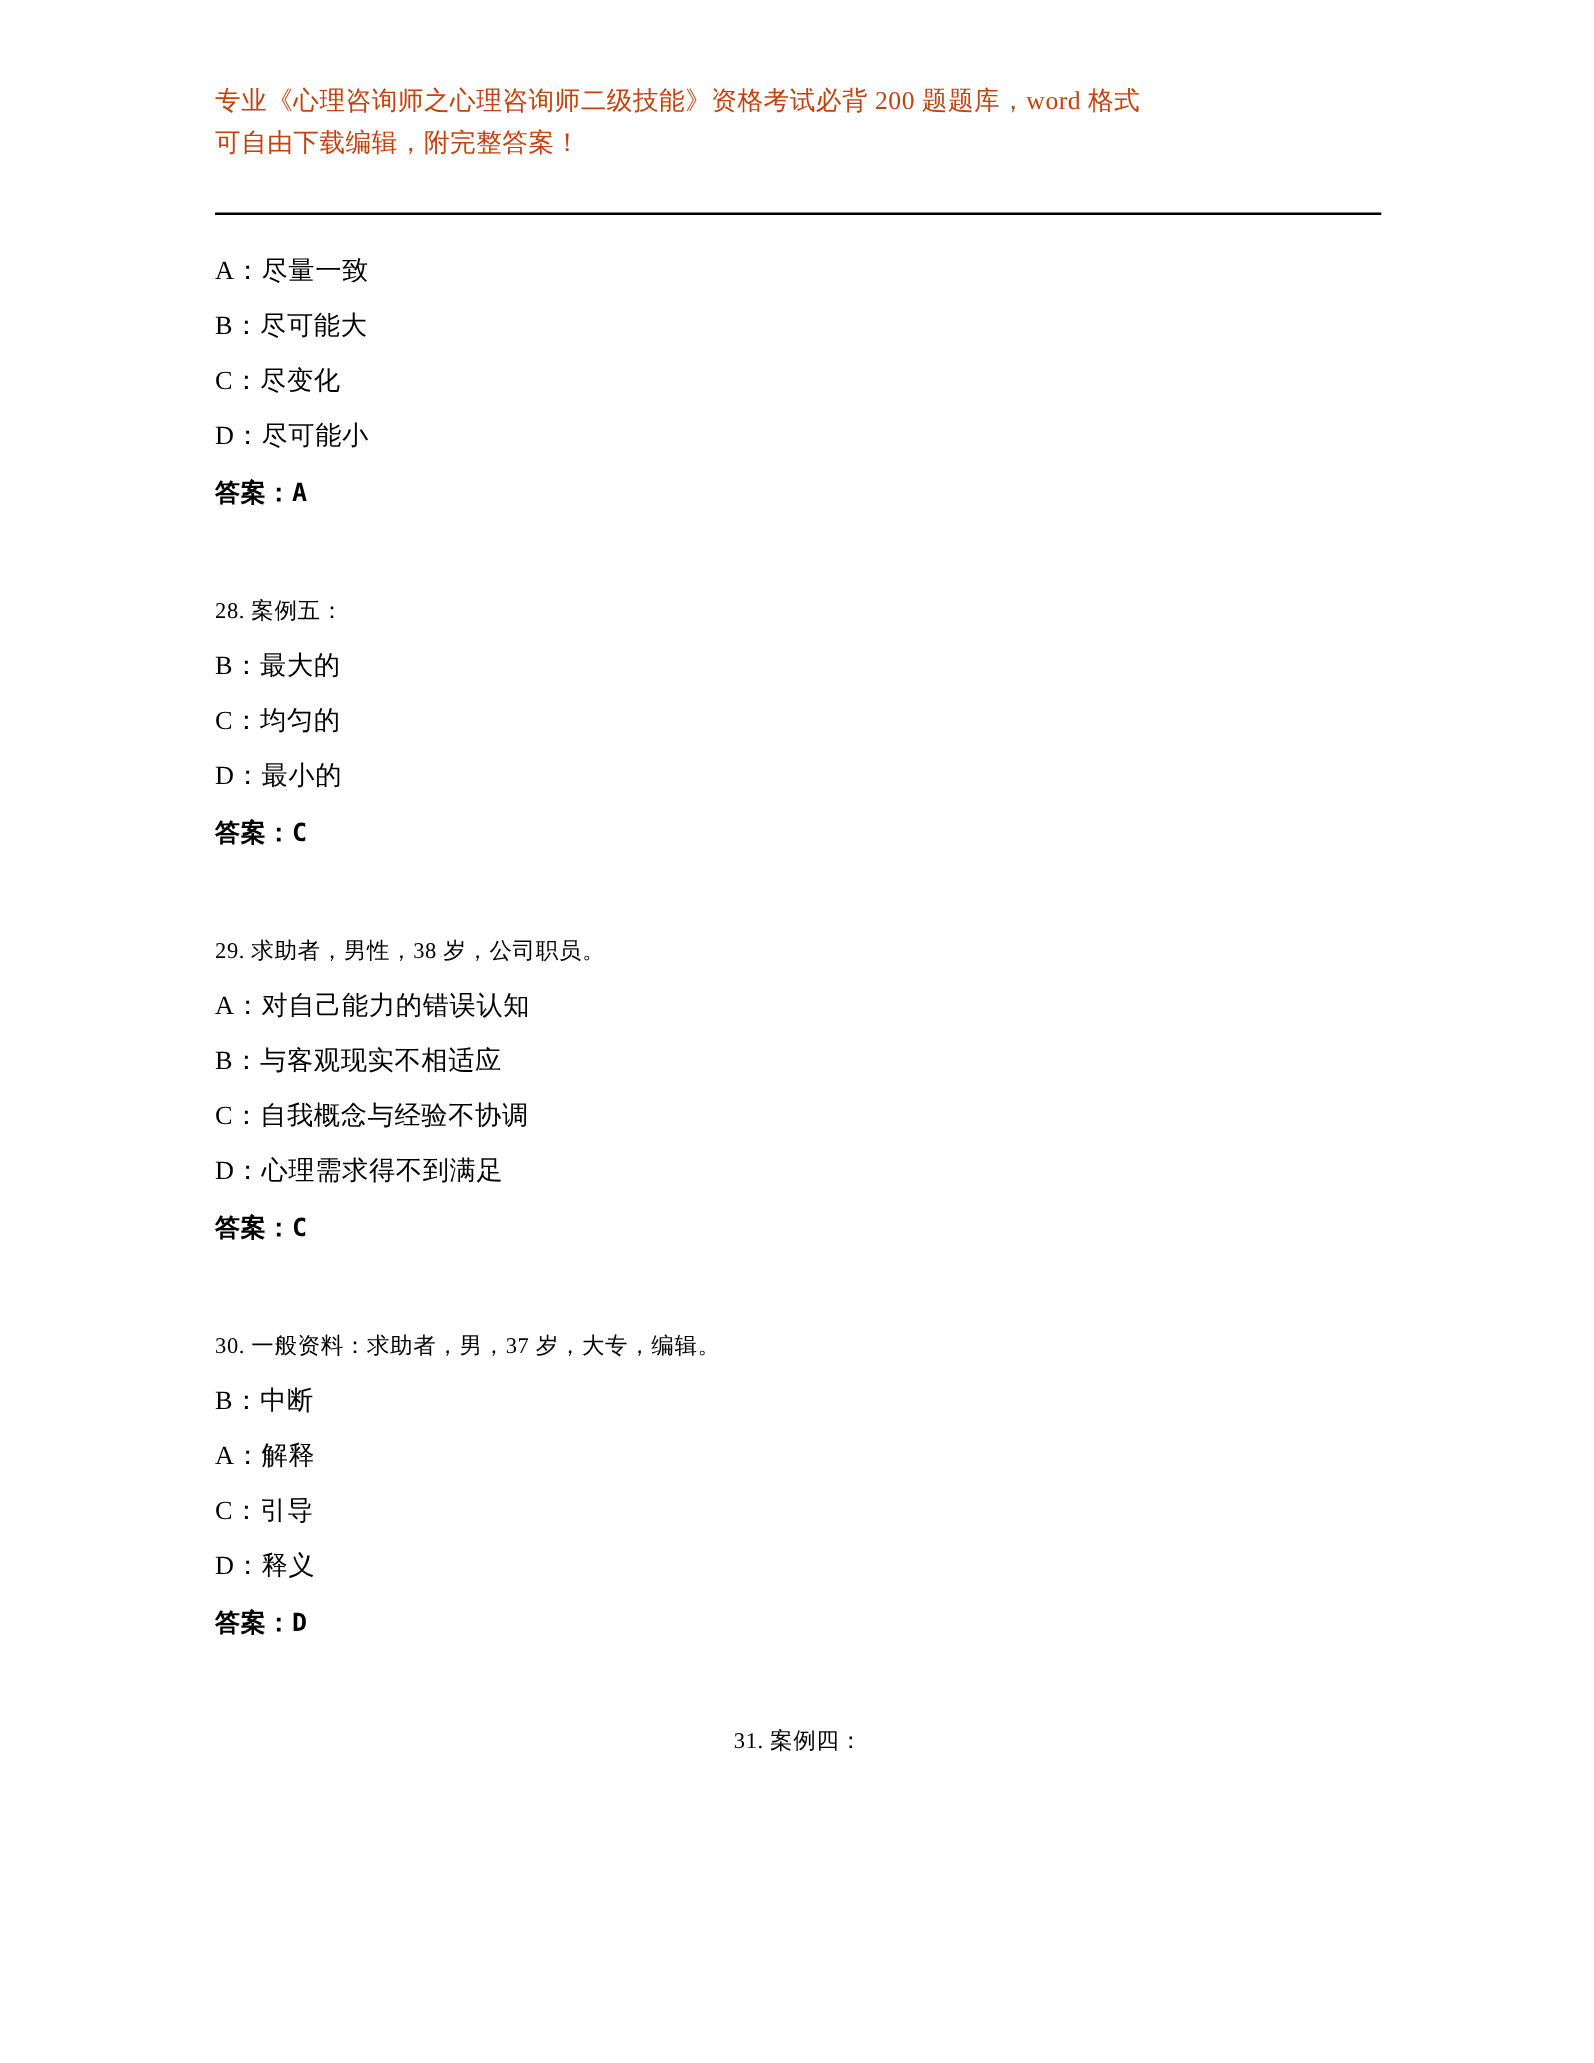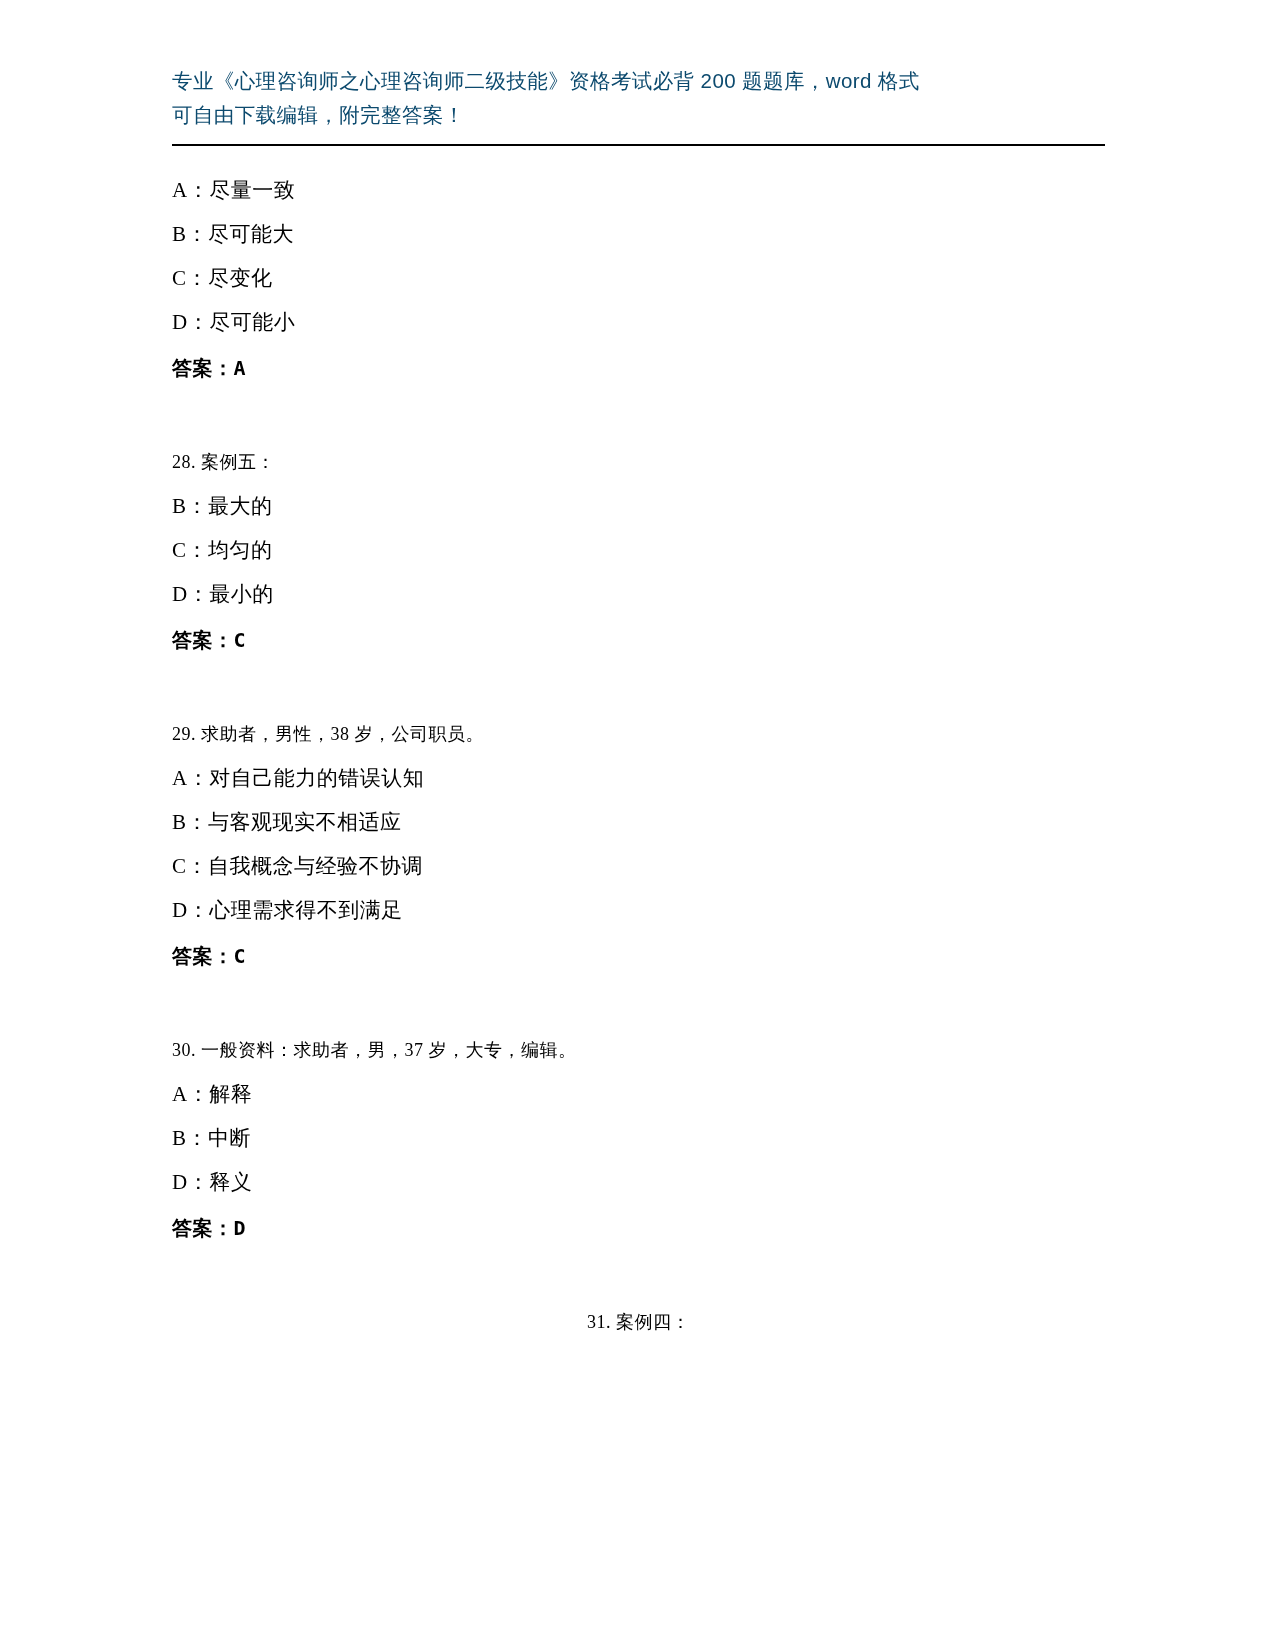--- a/index.html
+++ b/index.html
@@ -15,26 +15,26 @@
     position: relative;
   }
   .page {
     width: 1275px;
     height: 1650px;
     box-sizing: border-box;
     padding: 64px 170px 0 172px;
     position: relative;
   }
   .doc-header {
-    font-family: Liberation Sans, sans-serif;
+    font-family: Liberation Serif, serif;
     font-size: 20.5px;
     line-height: 34px;
     letter-spacing: 0.4px;
-    color: #0c4a6e;
-    margin-bottom: 8px;
+    color: #c2410c;
+    margin-bottom: 34px;
   }
   .header-rule {
     border: none;
     border-top: 2px solid #000;
     margin: 0 0 0 0;
     height: 0;
     width: 100%;
   }
   .header-rule-wrap {
     padding-top: 4px;
@@ -142,24 +142,27 @@
         <span class="opt-letter">D：</span><span>心理需求得不到满足</span>
       </div>
       <div class="answer">
         <span>答案：</span><span class="ans-val">C</span>
       </div>
     </div>
 
     <div class="question-block">
       <div class="q-stem">30. 一般资料：求助者，男，37 岁，大专，编辑。</div>
       <div class="option">
+        <span class="opt-letter">B：</span><span>中断</span>
+      </div>
+      <div class="option">
         <span class="opt-letter">A：</span><span>解释</span>
       </div>
       <div class="option">
-        <span class="opt-letter">B：</span><span>中断</span>
+        <span class="opt-letter">C：</span><span>引导</span>
       </div>
       <div class="option">
         <span class="opt-letter">D：</span><span>释义</span>
       </div>
       <div class="answer">
         <span>答案：</span><span class="ans-val">D</span>
       </div>
     </div>
 
     <div class="question-block">

